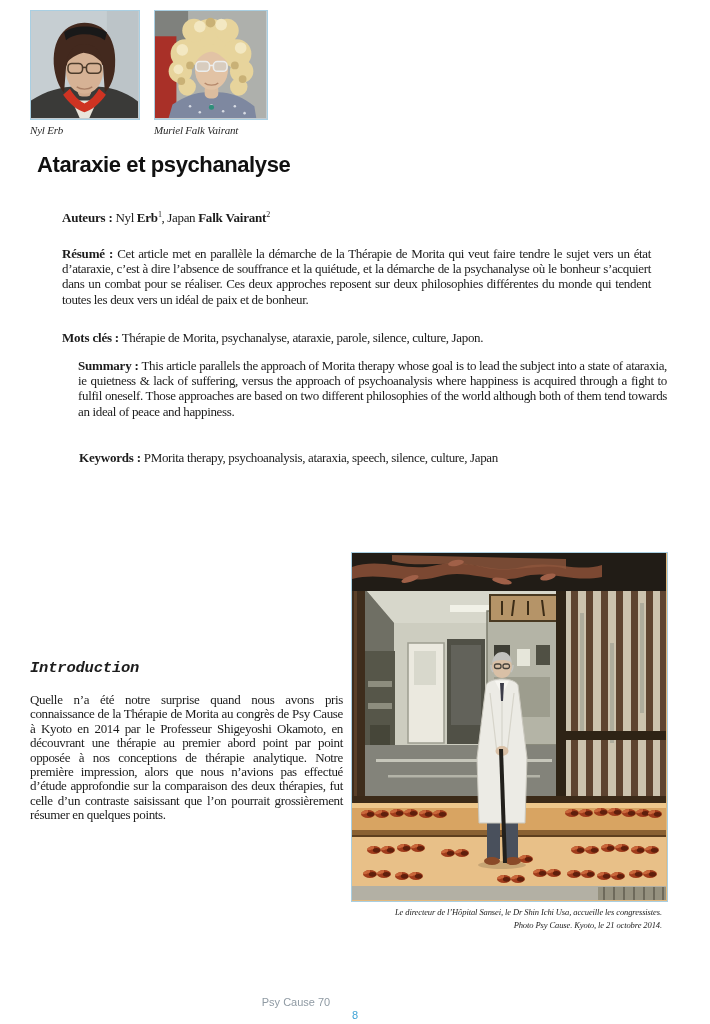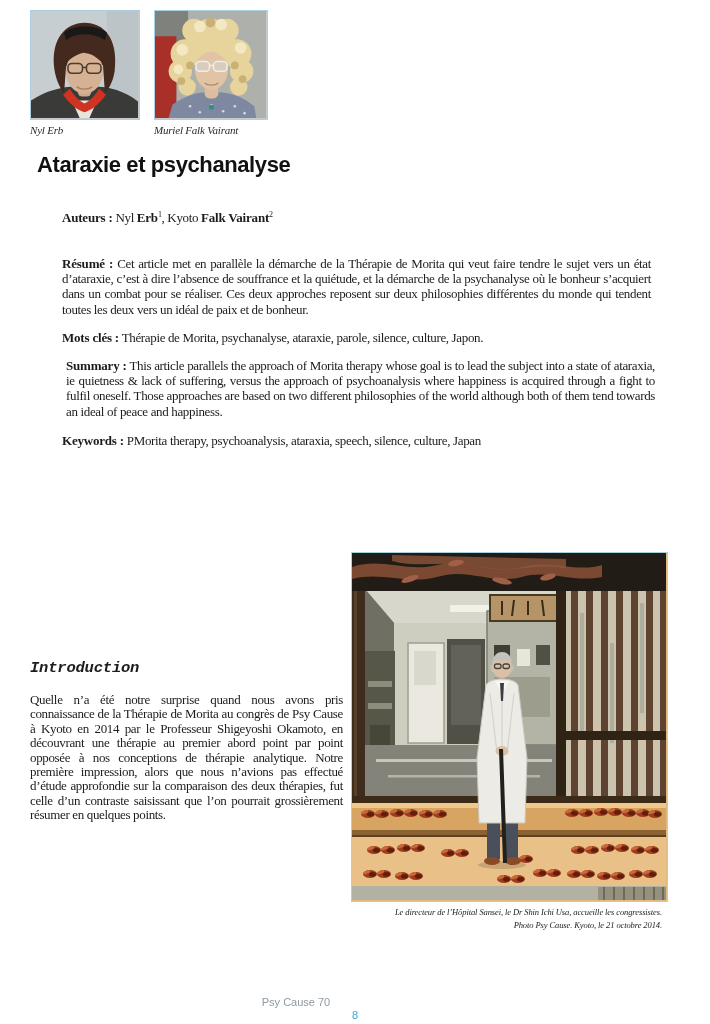--- a/index.html
+++ b/index.html
@@ -116,36 +116,36 @@
       <path d="M51,74 C54,77 62,77 65,74" stroke="#b5886b" stroke-width="1.4" fill="none"></path>
     </svg>
   </div>
 
   <div class="abs pname" style="left:30px;top:124px;">Nyl Erb</div>
   <div class="abs pname" style="left:154px;top:124px;">Muriel Falk Vairant</div>
 
   <h1 class="abs title" style="left:29px;top:144px;margin:8px;">Ataraxie et psychanalyse</h1>
 
   <p class="abs para" style="left:62px;top:210px;width:589px;margin:0;">
-    <b>Auteurs :</b><span> Nyl </span><b>Erb</b><sup>1</sup><span>, Kyoto </span><b>Falk Vairant</b><sup>2</sup>
-  </p>
-
-  <p class="abs para" lang="fr" style="left:62px;top:256px;width:589px;margin:0;">
+    <b>Auteurs :</b><span> Nyl </span><b>Erb</b><sup>1</sup><span>, Japan </span><b>Falk Vairant</b><sup>2</sup>
+  </p>
+
+  <p class="abs para" lang="fr" style="left:62px;top:246px;width:589px;margin:0;">
     <b>Résumé :</b><span> Cet article met en parallèle la démarche de la Thérapie de Morita qui veut faire tendre le sujet vers un état d’ataraxie, c’est à dire l’absence de souffrance et la quiétude, et la démarche de la psychanalyse où le bonheur s’acquiert dans un combat pour se réaliser. Ces deux approches reposent sur deux philosophies différentes du monde qui tendent toutes les deux vers un idéal de paix et de bonheur.</span>
   </p>
 
   <p class="abs para" style="left:62px;top:330px;width:589px;margin:0;text-align:left;">
     <b>Mots clés :</b><span> Thérapie de Morita, psychanalyse, ataraxie, parole, silence, culture, Japon.</span>
   </p>
 
-  <p class="abs para" lang="en" style="left:66px;top:358px;width:589px;margin:0;">
+  <p class="abs para" lang="en" style="left:78px;top:358px;width:589px;margin:0;">
     <b>Summary :</b><span> This article parallels the approach of Morita therapy whose goal is to lead the subject into a state of ataraxia, ie quietness &amp; lack of suffering, versus the approach of psychoanalysis where happiness is acquired through a fight to fulfil oneself. Those approaches are based on two different philosophies of the world although both of them tend towards an ideal of peace and happiness.</span>
   </p>
 
-  <p class="abs para" style="left:62px;top:433px;width:589px;margin:0;text-align:left;">
+  <p class="abs para" style="left:62px;top:433px;width:589px;margin:17px;text-align:left;">
     <b>Keywords :</b><span> PMorita therapy, psychoanalysis, ataraxia, speech, silence, culture, Japan</span>
   </p>
 
   <h2 class="abs introhead" style="left:30px;top:659px;margin:0;">Introduction</h2>
 
   <p class="abs introtext" lang="fr" style="left:30px;top:693px;width:313px;margin:0;">Quelle n’a été notre surprise quand nous avons pris connaissance de la Thérapie de Morita au congrès de Psy Cause à Kyoto en 2014 par le Professeur Shigeyoshi Okamoto, en découvrant une thérapie au premier abord point par point opposée à nos conceptions de thérapie analytique. Notre première impression, alors que nous n’avions pas effectué d’étude approfondie sur la comparaison des deux thérapies, fut celle d’un contraste saisissant que l’on pourrait grossièrement résumer en quelques points.</p>
 
   <div class="abs photo" style="left:351px;top:552px;width:317px;height:350px;background:#e3b97e;">
     <svg viewBox="0 0 314 347" width="314" height="347" preserveAspectRatio="none">
       <defs>

